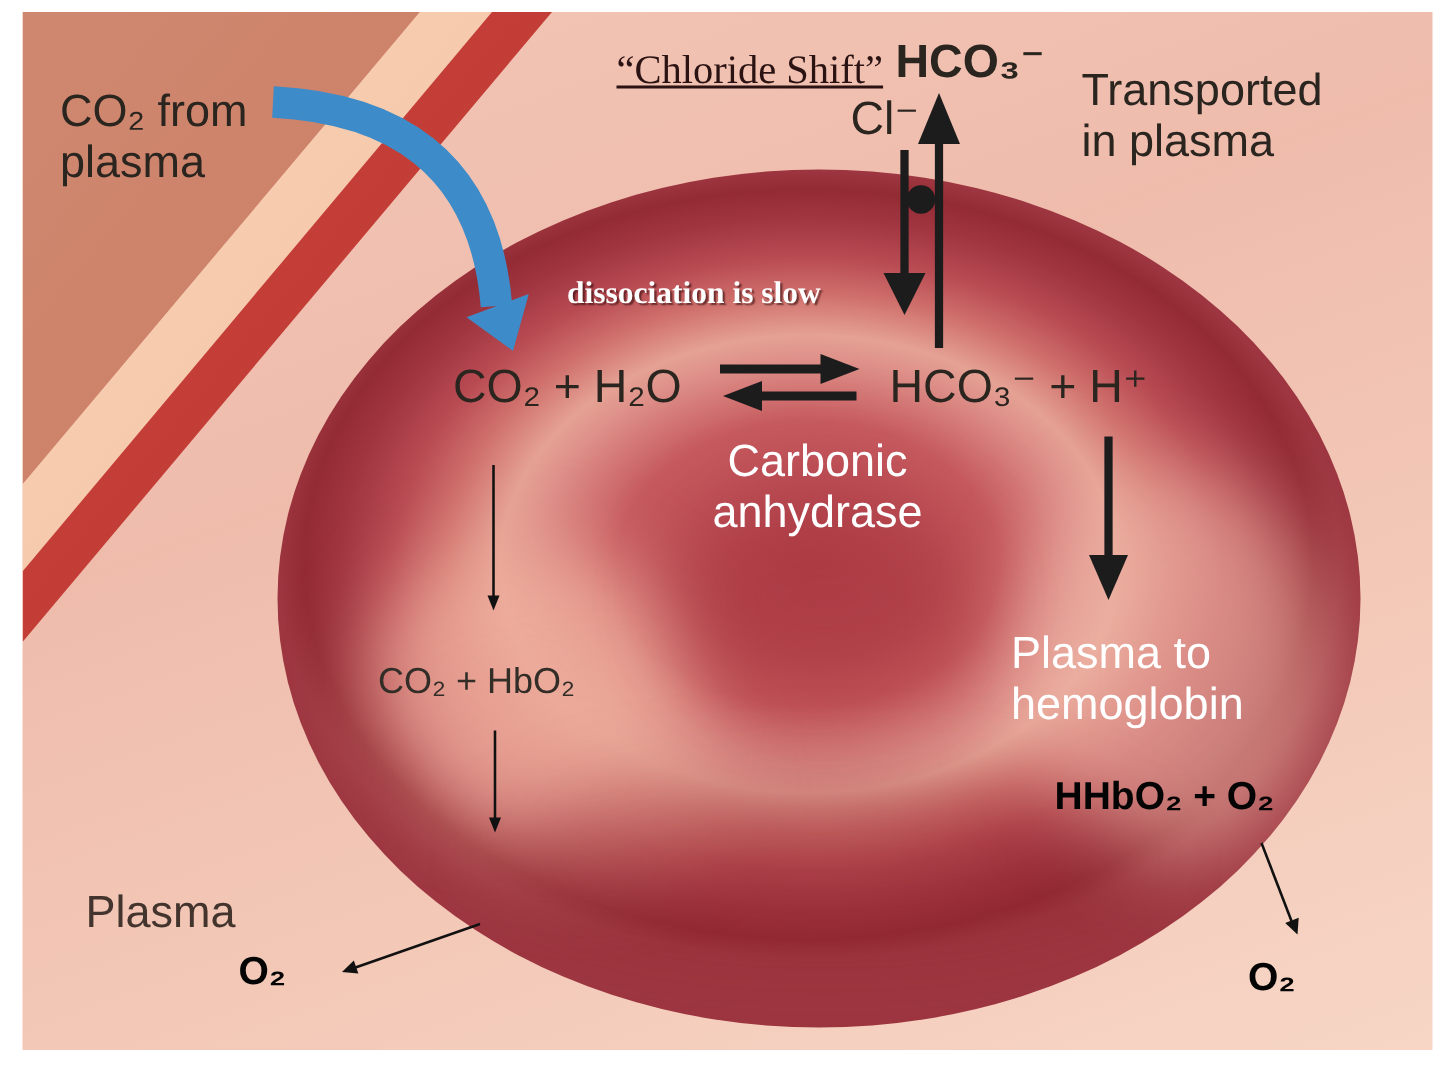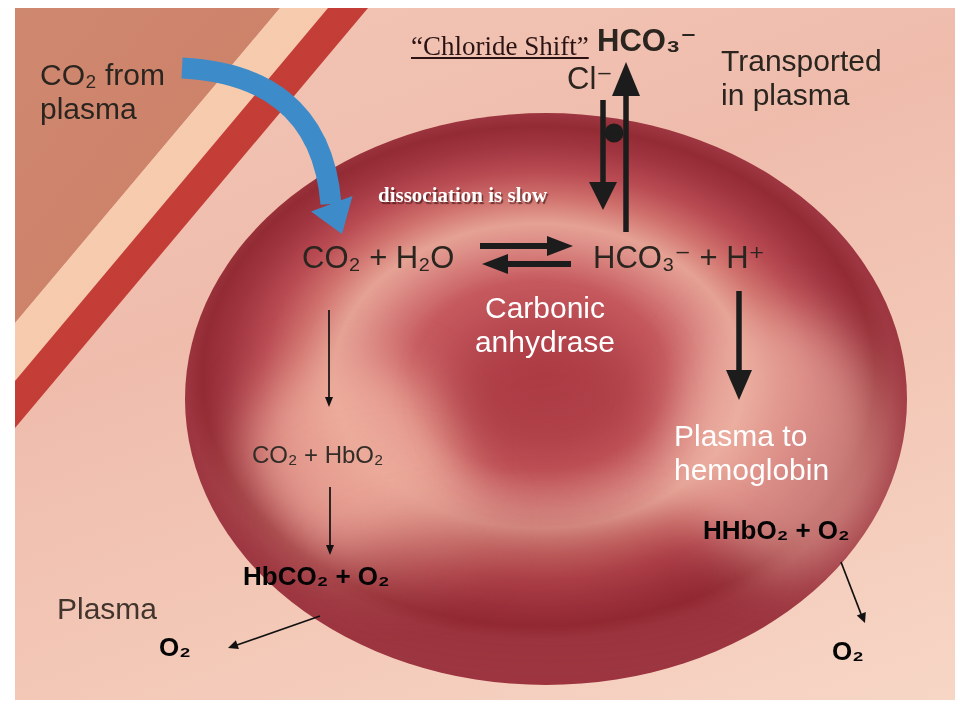--- a/index.html
+++ b/index.html
@@ -141,18 +141,17 @@
   <div class="lbl fig hco3-top">HCO₃⁻</div>
   <div class="lbl fig cl-label">Cl⁻</div>
   <div class="lbl fig transported">Transported in plasma</div>
   <div class="lbl white serifnote dissociation">dissociation is slow</div>
   <div class="lbl fig reaction-left">CO₂ + H₂O</div>
   <div class="lbl fig reaction-right">HCO₃⁻ + H⁺</div>
   <div class="lbl fig white enzyme">Carbonic anhydrase</div>
   <div class="lbl fig white binds">Plasma to hemoglobin</div>
   <div class="lbl boldform hhbo2">HHbO₂ + O₂</div>
   <div class="lbl co2-hbo2">CO₂ + HbO₂</div>
-  <div class="lbl boldform hbco2">HbCO₂ + O₂</div>
   <div class="lbl boldform o2-left">O₂</div>
   <div class="lbl fig plasma-label">Plasma</div>
   <div class="lbl boldform o2-right">O₂</div>
 
 </div>
 
 </body></html>

